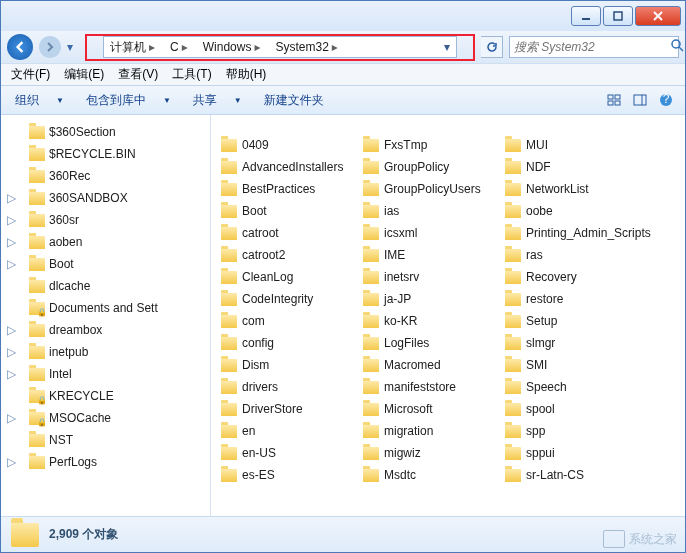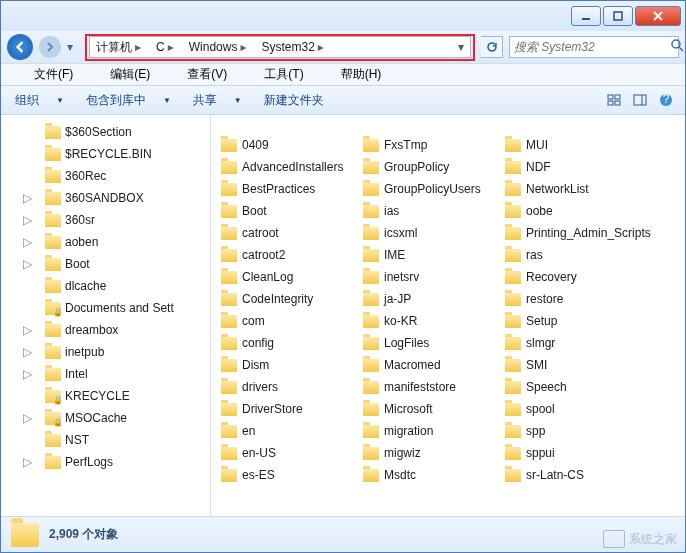--- a/index.html
+++ b/index.html
@@ -8,41 +8,41 @@
 .titlebar { height: 30px; background: linear-gradient(#e9f1fb,#d7e7f9); display: flex; align-items: center; justify-content: flex-end; padding: 0 4px; }
 .win-btn { width: 30px; height: 20px; margin-left: 2px; border: 1px solid #5a7fb8; border-radius: 3px; display: flex; align-items: center; justify-content: center; background: linear-gradient(#f5faff,#cfe3f8); color: #2b4f7d; }
 .win-btn.close { background: linear-gradient(#f08070,#d93c20); color:#fff; width:46px;}
 .win-btn svg { width:10px; height:10px; }
 
 .navbar { height: 32px; background: linear-gradient(#eef4fc,#dce9f8); display:flex; align-items:center; padding:0 6px; gap:6px;}
 .nav-back { width:26px; height:26px; border-radius:50%; background: radial-gradient(#3f8fe0,#1b5fb0); display:flex; align-items:center; justify-content:center; color:#fff;}
 .nav-fwd { width:22px; height:22px; border-radius:50%; background:#bcd3ec; display:flex; align-items:center; justify-content:center; color:#6a88ad;}
 .nav-drop { width:12px; color:#3a6aa8;}
 .addr-highlight { border: 2px solid #e23; flex:1; display:flex; align-items:center; height:27px; padding:0;}
-.addrbar { flex:1; height:22px; background:#fff; border:1px solid #9db8d8; display:flex; align-items:center; margin:0 2px;}
+.addrbar { flex:1; height:22px; background:#fff; border:1px solid #9db8d8; display:flex; align-items:center; margin:0 16px;}
 .crumb { padding: 0 6px; display:flex; align-items:center; height:100%; color:#202020;}
 .crumb-sep { color:#606060; padding: 0 3px;}
 .addr-drop { width:18px; display:flex; align-items:center; justify-content:center; color:#3a5f90;}
 .addr-refresh { width:22px; height:22px; border:1px solid #9db8d8; border-left:none; background:#eef5fc; display:flex; align-items:center; justify-content:center; color:#2a5da0;}
 .searchbox { width:170px; height:22px; border:1px solid #9db8d8; background:#fff; display:flex; align-items:center; padding:0 4px;}
 .searchbox input { border:none; outline:none; flex:1; color:#0f766e; font-style:italic;}
 .searchbox .s-icon{ color:#2f6fb8;}
 
 .menubar { height:22px; background:#f3f7fc; display:flex; align-items:center; padding:0 4px; gap:2px; border-top:1px solid #d0dff0;}
-.menubar .menu { padding:2px 6px;margin-left:23px;}
+.menubar .menu { padding:2px 6px;}
 .toolbar { height:30px; background: linear-gradient(#f1f6fc,#dfecfa); display:flex; align-items:center; padding:0 6px; gap:6px; border-top:1px solid #c2d6ee; border-bottom:1px solid #c2d6ee;}
 .tool { padding:3px 8px; color:#15428b; display:flex; align-items:center; gap:17px;}
 .tool .drop { font-size:8px;}
 .toolbar-right { margin-left:auto; display:flex;}
 .toolbar-right .ic { width:26px; height:22px; display:flex; align-items:center; justify-content:center; color:#2a5da0;}
 
 .body { display:flex; height: calc(100% - 30px - 32px - 22px - 30px - 36px); }
 .tree { width:210px; border-right:1px solid #d7e3f2; overflow-y:auto; padding:6px 0;}
 .tree::-webkit-scrollbar{width:17px;} .tree::-webkit-scrollbar-track{background:#eef3fa;} .tree::-webkit-scrollbar-thumb{background:#c2d5ec;border:1px solid #9db8d8;border-radius:2px;}
-.tree-item { display:flex; align-items:center; height:22px; padding-left:40px; gap:4px; color:#202020;}
+.tree-item { display:flex; align-items:center; height:22px; padding-left:24px; gap:4px; color:#202020;}
 .tree-item .exp { width:12px; color:#7090b8; margin-left:-18px; margin-right:6px;}
 .folder-icon { width:16px; height:13px; background: linear-gradient(#fde9a9,#f4c94b); border-radius:1px 1px 0 0; position:relative; flex-shrink:0;}
 .folder-icon::before { content:""; position:absolute; top:-3px; left:0; width:7px; height:3px; background:#f6d877; border-radius:1px 1px 0 0;}
 .folder-icon.lock::after{content:"🔒"; position:absolute; font-size:8px; right:-2px; bottom:-2px;}
 
 .files { flex:1; overflow:auto; padding:19px 4px;}
 .files::-webkit-scrollbar{height:17px;} .files::-webkit-scrollbar-track{background:#eef3fa;} .files::-webkit-scrollbar-thumb{background:#c2d5ec;border:1px solid #9db8d8;}
 .col { width:142px; float:left; }
 .file-item { display:flex; align-items:center; height:22px; gap:5px; padding-left:6px; color:#202020;}
 

